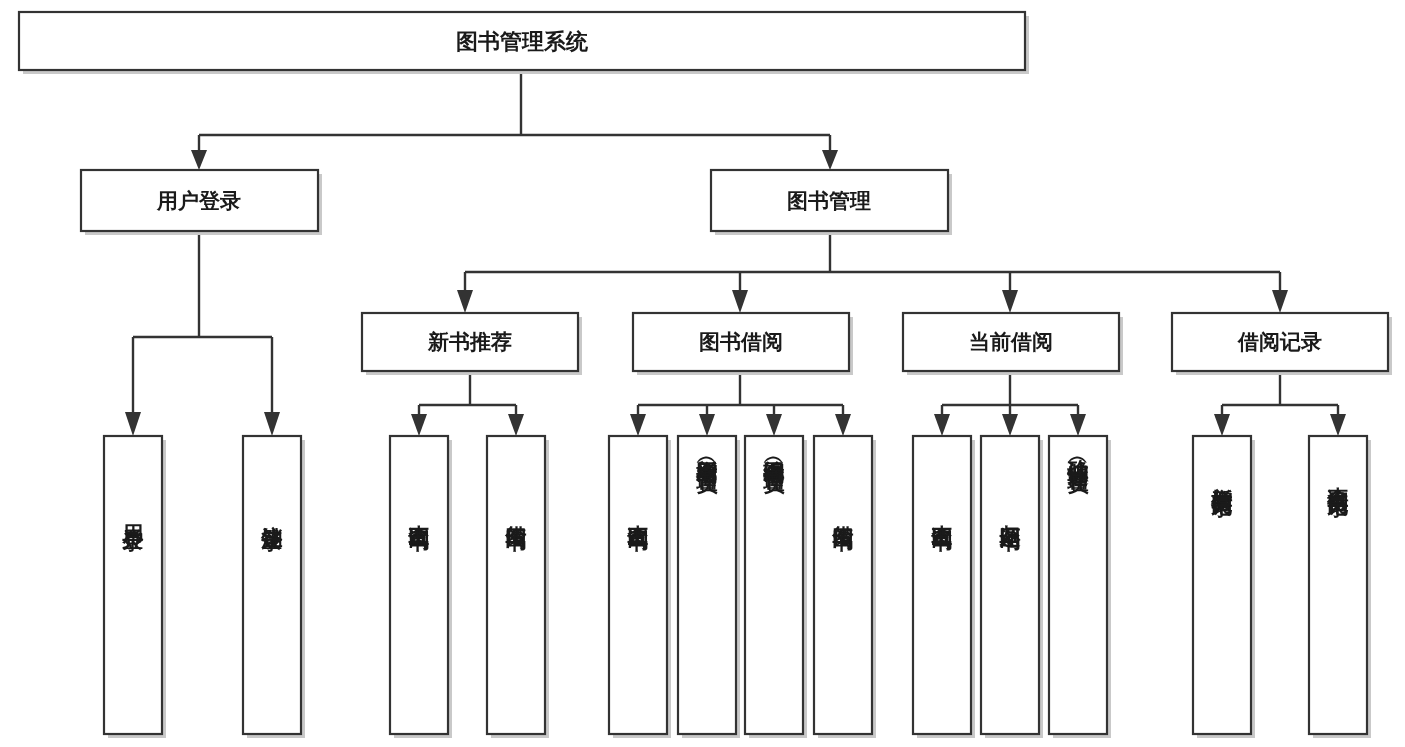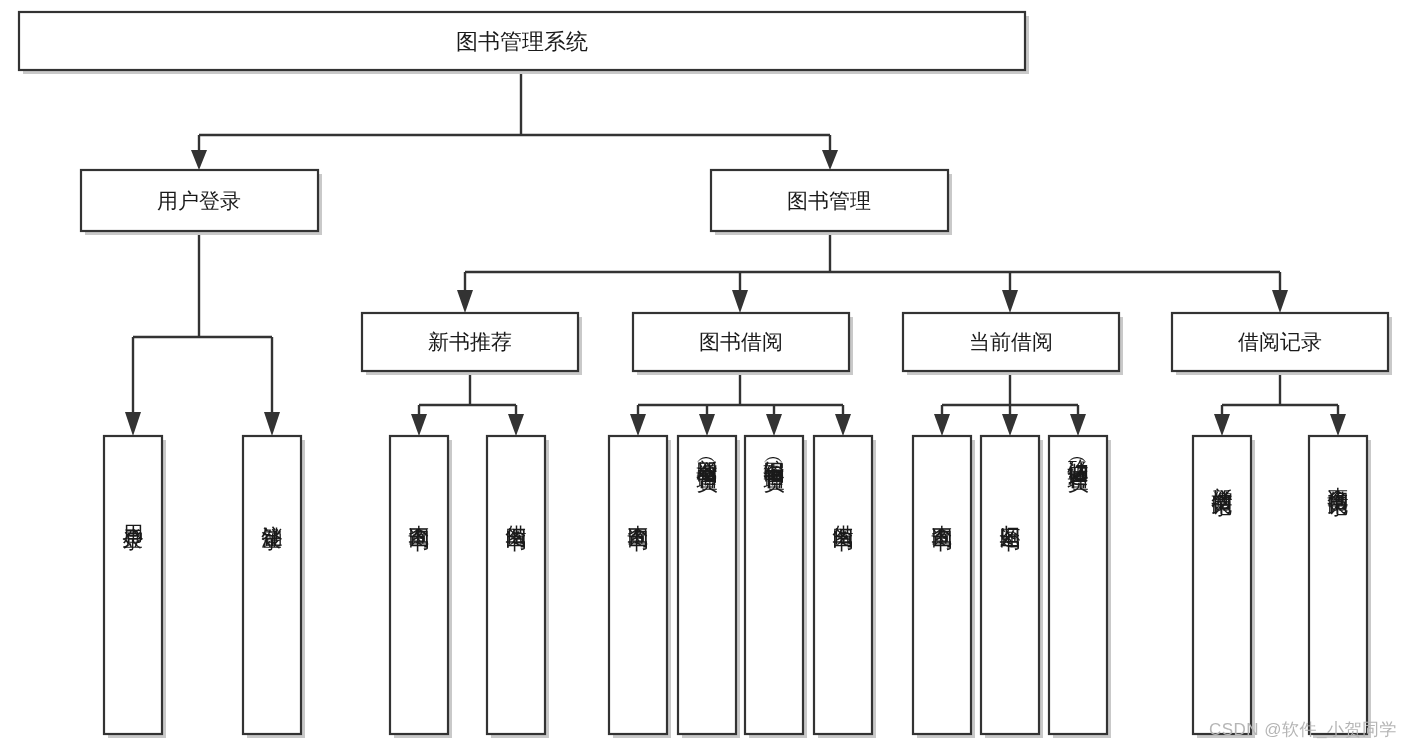--- a/index.html
+++ b/index.html
@@ -10,20 +10,21 @@
   }
   body {
     font-family: "Liberation Sans", "DejaVu Sans", sans-serif;
   }
   #diagram-root {
     position: relative;
     width: 1405px;
     height: 747px;
     background: #ffffff;
     overflow: hidden;
+    font-weight: bold;
   }
   svg#flow-svg {
     position: absolute;
     left: 0;
     top: 0;
     width: 1405px;
     height: 747px;
     display: block;
   }
   .node-box {
@@ -245,14 +246,13 @@
   <div class="leaf-label" style="left:638px; top:508px;">查询图书</div>
   <div class="leaf-label" style="left:707px; top:442px;">新增图书（管理员）</div>
   <div class="leaf-label" style="left:774px; top:442px;">编辑图书（管理员）</div>
   <div class="leaf-label" style="left:843px; top:508px;">借阅图书</div>
   <div class="leaf-label" style="left:942px; top:508px;">查询图书</div>
   <div class="leaf-label" style="left:1010px; top:508px;">归还图书</div>
   <div class="leaf-label" style="left:1078px; top:442px;">确认归还（管理员）</div>
   <div class="leaf-label" style="left:1222px; top:470px;">新增借阅记录</div>
   <div class="leaf-label" style="left:1338px; top:470px;">查询借阅记录</div>
 
-  <div class="watermark">CSDN @软件_小贺同学</div>
 </div>
 
 </body></html>

